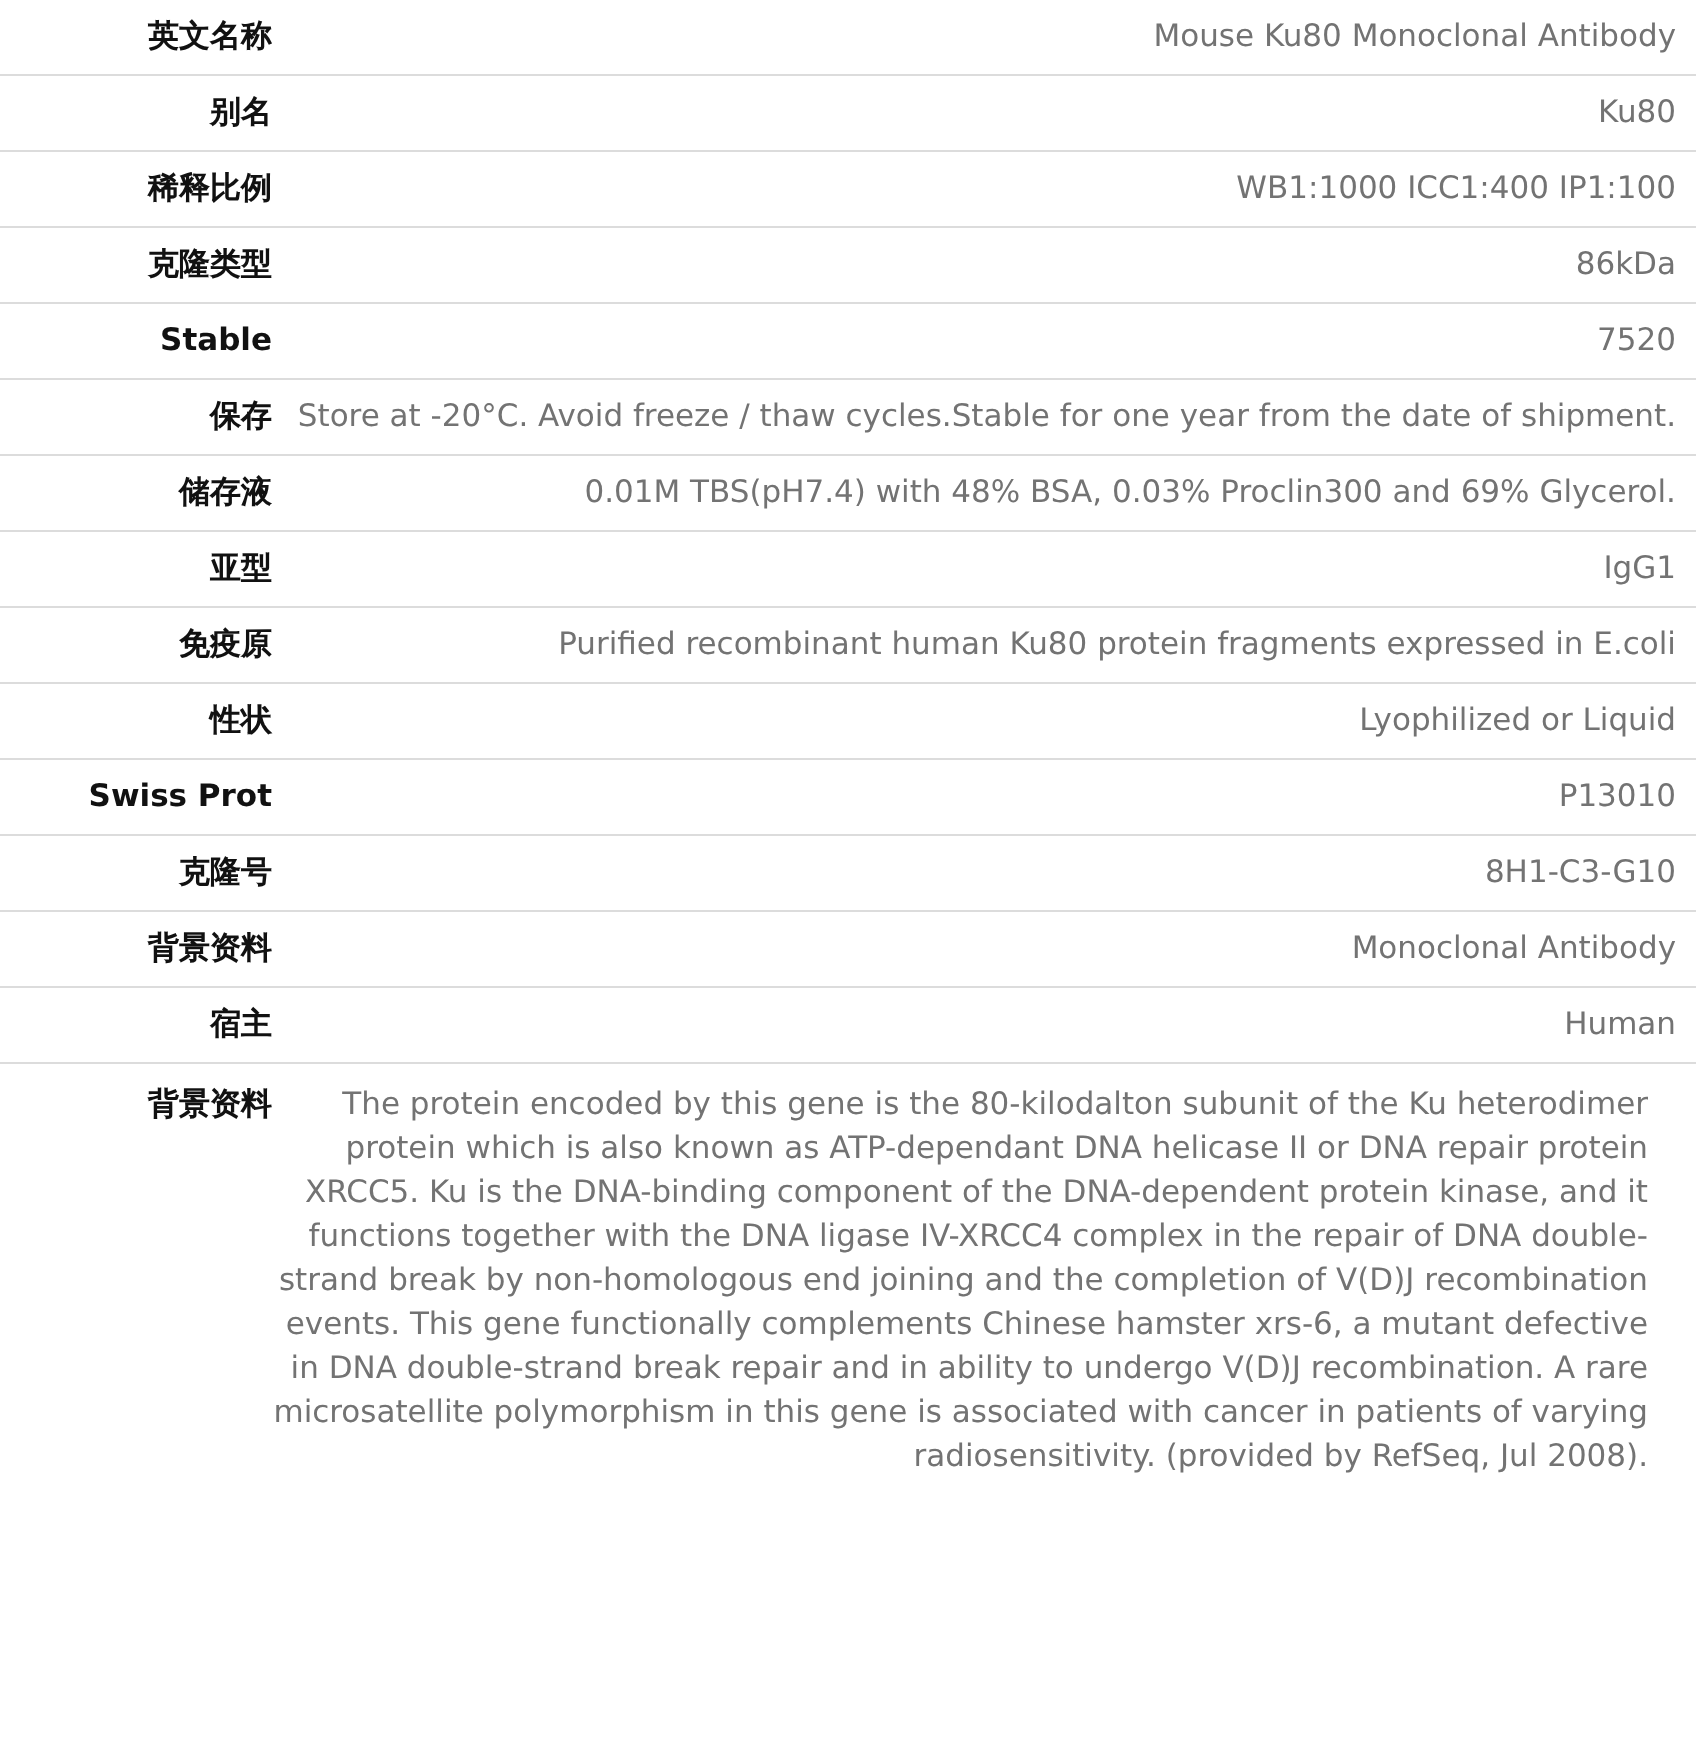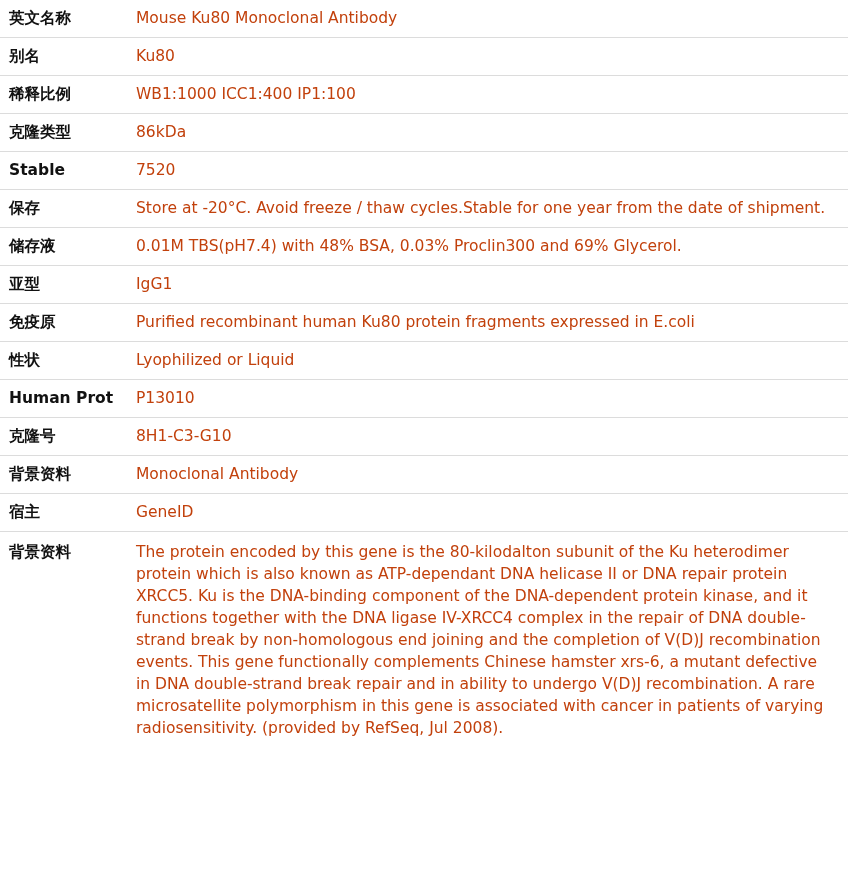--- a/index.html
+++ b/index.html
@@ -1,20 +1,20 @@
 <!DOCTYPE html>
 <html><head>
 <meta charset="utf-8">
 <style>
   html, body { margin:0; padding:0; background:#ffffff; }
   body { width:852px; height:871px; overflow:hidden; font-family:"DejaVu Sans","Liberation Sans",sans-serif; color:#222222; }
-  table { border-collapse:collapse; width:848px; table-layout:fixed; }
+  table { border-collapse:collapse; width:848px; table-layout:fixed;text-align:right; }
   td { font-size:15.5px; line-height:19px; vertical-align:top; border-bottom:1px solid #dcdcdc; padding:9px 0 9px 0; }
   td.k { width:127px; padding-left:9px; font-weight:bold; color:#111111; }
-  td.v { padding-left:0; padding-right:10px; color:#c2410c; }
+  td.v { padding-left:0; padding-right:10px; color:#737373; }
   tr.bg td { border-bottom:none; padding-top:9px; line-height:22px; }
   tr.bg td.v { padding-right:24px; }
 </style>
 </head>
 <body>
 
 <table>
   <tbody>
     <tr>
         <td class="k">英文名称</td>
@@ -50,33 +50,33 @@
       </tr>
     <tr>
         <td class="k">免疫原</td>
         <td class="v">Purified recombinant human Ku80 protein fragments expressed in E.coli</td>
       </tr>
     <tr>
         <td class="k">性状</td>
         <td class="v">Lyophilized or Liquid</td>
       </tr>
     <tr>
-        <td class="k">Human Prot</td>
+        <td class="k">Swiss Prot</td>
         <td class="v">P13010</td>
       </tr>
     <tr>
         <td class="k">克隆号</td>
         <td class="v">8H1-C3-G10</td>
       </tr>
     <tr>
         <td class="k">背景资料</td>
         <td class="v">Monoclonal Antibody</td>
       </tr>
     <tr>
         <td class="k">宿主</td>
-        <td class="v">GeneID</td>
+        <td class="v">Human</td>
       </tr>
     <tr class="bg">
         <td class="k">背景资料</td>
         <td class="v">The protein encoded by this gene is the 80-kilodalton subunit of the Ku heterodimer protein which is also known as ATP-dependant DNA helicase II or DNA repair protein XRCC5. Ku is the DNA-binding component of the DNA-dependent protein kinase, and it functions together with the DNA ligase IV-XRCC4 complex in the repair of DNA double-strand break by non-homologous end joining and the completion of V(D)J recombination events. This gene functionally complements Chinese hamster xrs-6, a mutant defective in DNA double-strand break repair and in ability to undergo V(D)J recombination. A rare microsatellite polymorphism in this gene is associated with cancer in patients of varying radiosensitivity. (provided by RefSeq, Jul 2008).</td>
       </tr>
   </tbody>
 </table>
 
 </body></html>

